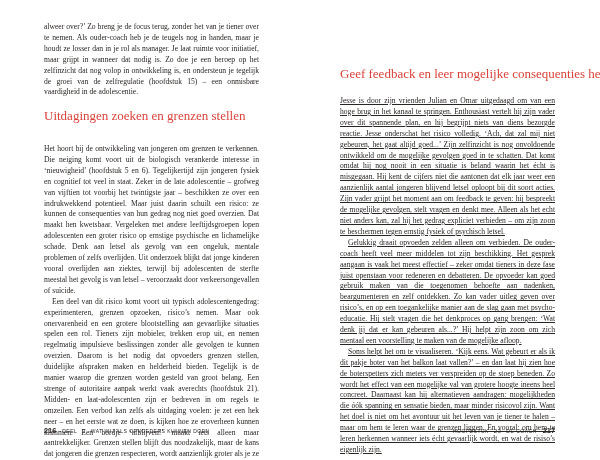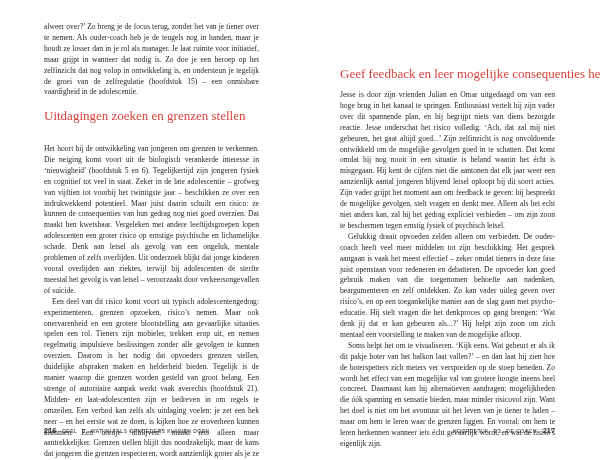--- a/index.html
+++ b/index.html
@@ -38,21 +38,21 @@
   <div class="folio">
     <span class="num">216</span>
     <span>Deel</span>
     <span class="sep">3</span>
     <span>Wat wij als opvoeders kunnen doen</span>
   </div>
 </div>
 
 <div class="page right">
   <div class="heading">Geef feedback en leer mogelijke consequenties herkennen</div>
-  <div class="text-block" style="top:90px;">
+  <div class="text-block" style="top:96px;text-decoration:underline;">
     <p>Jesse is door zijn vrienden Julian en Omar uitgedaagd om van een hoge brug in het kanaal te springen. Enthousiast vertelt hij zijn vader over dit spannende plan, en hij begrijpt niets van diens bezorgde reactie. Jesse onderschat het risico volledig. ‘Ach, dat zal mij niet gebeuren, het gaat altijd goed...’ Zijn zelfinzicht is nog onvoldoende ontwikkeld om de mogelijke gevolgen goed in te schatten. Dat komt omdat hij nog nooit in een situatie is beland waarin het écht is misgegaan. Hij kent de cijfers niet die aantonen dat elk jaar weer een aanzienlijk aantal jongeren blijvend letsel oploopt bij dit soort acties. Zijn vader grijpt het moment aan om feedback te geven: hij bespreekt de mogelijke gevolgen, stelt vragen en denkt mee. Alleen als het echt niet anders kan, zal hij het gedrag expliciet verbieden – om zijn zoon te beschermen tegen ernstig fysiek of psychisch letsel.</p>
     <p class="indent">Gelukkig draait opvoeden zelden alleen om verbieden. De ouder-coach heeft veel meer middelen tot zijn beschikking. Het gesprek aangaan is vaak het meest effectief – zeker omdat tieners in deze fase juist openstaan voor redeneren en debatteren. De opvoeder kan goed gebruik maken van die toegenomen behoefte aan nadenken, beargumenteren en zelf ontdekken. Zo kan vader uitleg geven over risico’s, en op een toegankelijke manier aan de slag gaan met psycho-educatie. Hij stelt vragen die het denkproces op gang brengen: ‘Wat denk jij dat er kan gebeuren als...?’ Hij helpt zijn zoon om zich mentaal een voorstelling te maken van de mogelijke afloop.</p>
     <p class="indent">Soms helpt het om te visualiseren. ‘Kijk eens. Wat gebeurt er als ik dit pakje boter van het balkon laat vallen?’ – en dan laat hij zien hoe de boterspetters zich meters ver verspreiden op de stoep beneden. Zo wordt het effect van een mogelijke val van grotere hoogte ineens heel concreet. Daarnaast kan hij alternatieven aandragen: mogelijkheden die óók spanning en sensatie bieden, maar minder risicovol zijn. Want het doel is niet om het avontuur uit het leven van je tiener te halen – maar om hem te leren waar de grenzen liggen. En vooral: om hem te leren herkennen wanneer iets écht gevaarlijk wordt, en wat de risiso’s eigenlijk zijn.</p>
   </div>
   <div class="folio">
     <span>Hoofdstuk</span>
     <span class="sep">23</span>
     <span>De coach</span>
     <span class="num">217</span>
   </div>

